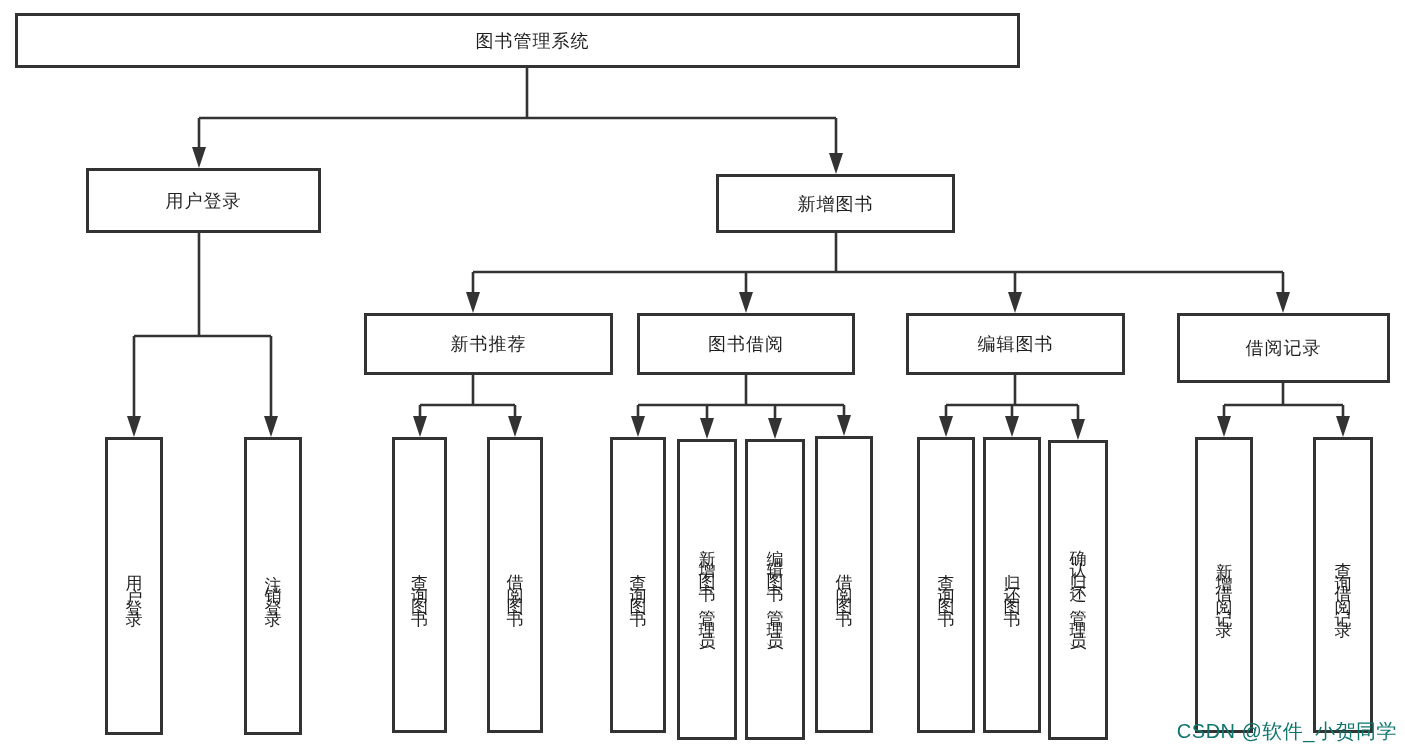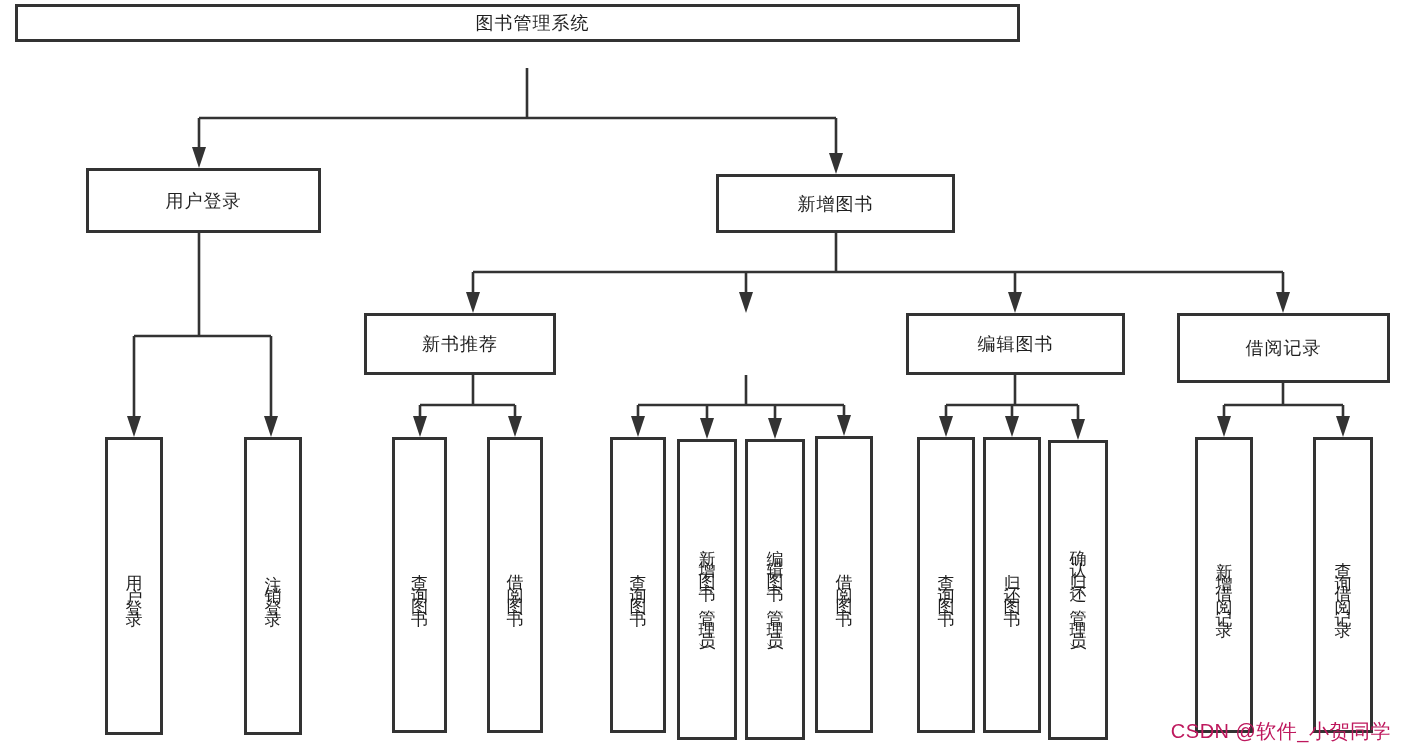--- a/index.html
+++ b/index.html
@@ -41,24 +41,24 @@
   .vnode .vlabel {
     writing-mode: vertical-rl;
     text-orientation: mixed;
     font-size: 17px;
     letter-spacing: 12px;
     line-height: 1;
     white-space: nowrap;
   }
   .watermark {
     position: absolute;
-    right: 14px;
+    right: 8px;
     bottom: 2px;
     font-size: 20px;
-    color: #be185d;
+    color: #0f766e;
     letter-spacing: 0.5px;
     white-space: nowrap;
   }
 </style>
 </head>
 <body>
 
 <div id="stage">
 
   <svg id="wires" viewBox="0 0 1405 747" xmlns="http://www.w3.org/2000/svg">
@@ -117,33 +117,36 @@
 
     <g stroke="#333333" stroke-width="2.6" fill="none">
       <path d="M1283 375 V405 M1224 405 H1343 M1224 405 V430 M1343 405 V430"></path>
     </g>
     <g fill="#333333" stroke="none">
       <polygon points="1217,416 1231,416 1224,437"></polygon>
       <polygon points="1336,416 1350,416 1343,437"></polygon>
     </g>
   </svg>
 
-  <div class="node" style="left:15px; top:4px; width:1005px; height:38px;padding-left:30px;">
+  <div class="node" style="left:15px; top:13px; width:1005px; height:55px;padding-left:30px;">
     <span>图书管理系统</span>
   </div>
 
   <div class="node" style="left:86px; top:168px; width:235px; height:65px;">
     <span>用户登录</span>
   </div>
   <div class="node" style="left:716px; top:174px; width:239px; height:59px;">
     <span>新增图书</span>
   </div>
 
-  <div class="node" style="left:364px; top:313px; width:192px; height:62px;">
+  <div class="node" style="left:364px; top:313px; width:249px; height:62px;">
     <span>新书推荐</span>
+  </div>
+  <div class="node" style="left:637px; top:313px; width:218px; height:62px;">
+    <span>图书借阅</span>
   </div>
   <div class="node" style="left:906px; top:313px; width:219px; height:62px;">
     <span>编辑图书</span>
   </div>
   <div class="node" style="left:1177px; top:313px; width:213px; height:70px;">
     <span>借阅记录</span>
   </div>
 
   <div class="vnode" style="left:105px; top:437px; width:58px; height:298px;">
     <span class="vlabel">用户登录</span>

